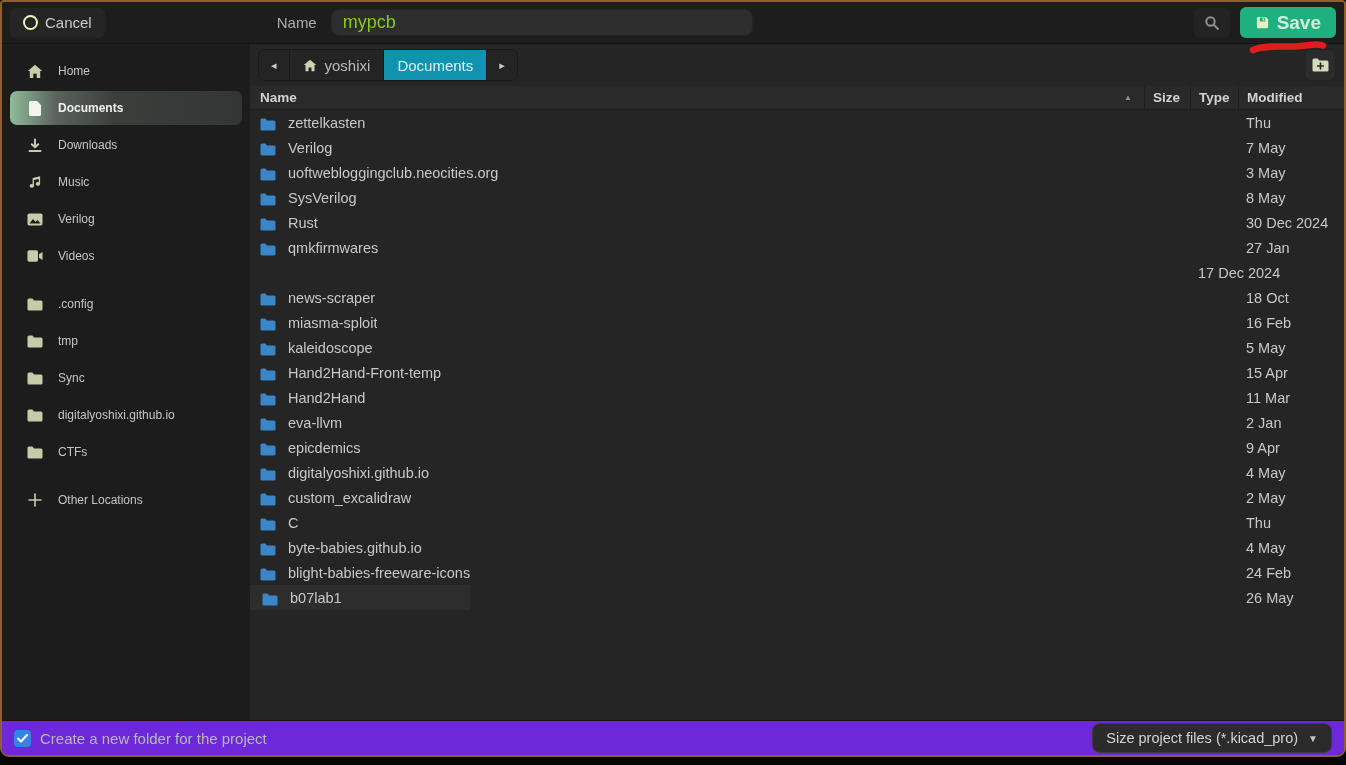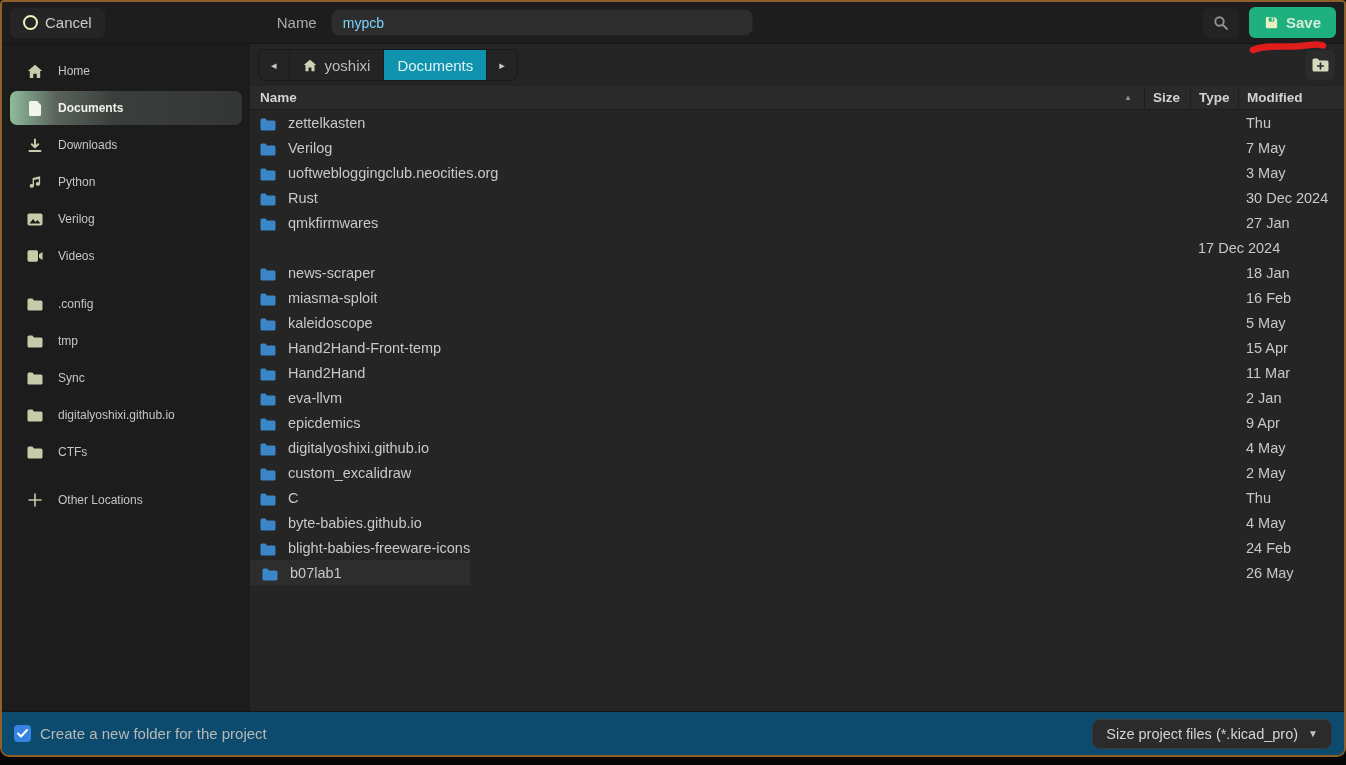--- a/index.html
+++ b/index.html
@@ -20,32 +20,32 @@
     font-size:15px; font-family:inherit; cursor:pointer;
   }
   .cancel-ring {
     width:15px; height:15px; border:2.5px solid #eef3bb; border-radius:50%;
     display:inline-block; flex:0 0 auto;
   }
   .name-group { display:flex; align-items:center; gap:14px; margin-left:auto; }
   .name-label { color:#a9ada9; font-size:15px; }
   .name-input {
     width:422px; height:27px; background:#2c2d2c; border:1px solid #232423;
-    border-radius:8px; color:#7dd3fc; font-size:14px; padding:0 11px;
+    border-radius:8px; color:#84cc16; font-size:18px; padding:0 11px;
     font-family:inherit; outline:none;
   }
   .hdr-right { margin-left:auto; display:flex; align-items:center; gap:10px; }
   .search-btn {
     width:36px; height:30px; background:#222322; border:none; border-radius:6px;
     color:#8d918d; display:flex; align-items:center; justify-content:center; cursor:pointer;
   }
   .save-btn {
     display:flex; align-items:center; gap:7px; height:31px; padding:0 15px;
     background:#1eb07e; border:none; border-radius:6px; color:#d6ecdc;
-    font-size:15px; font-weight:700; font-family:inherit; cursor:pointer;
+    font-size:19px; font-weight:700; font-family:inherit; cursor:pointer;
   }
   .save-btn .floppy { color:#e9f0c0; }
   
   .body-row { flex:1 1 auto; display:flex; min-height:0; }
   .sidebar { width:248px; background:#1b1c1b; padding:10px 8px; flex:0 0 auto; overflow:hidden; }
   .side-item {
     display:flex; align-items:center; gap:15px; height:34px; margin-bottom:3px;
     padding:0 10px 0 16px; border-radius:7px; color:#c3c7c1; font-size:12px; cursor:pointer;
   }
   .side-item .sicon { color:#c6cca9; display:flex; width:17px; justify-content:center; flex:0 0 auto; }
@@ -88,21 +88,21 @@
     align-items:center; font-size:14.5px; color:#c6cac6; cursor:default;
   }
   .frow .namecell { display:flex; align-items:flex-end; gap:12px; padding-left:10px; min-width:0; }
   .frow .namecell .ftxt { white-space:nowrap; overflow:hidden; text-overflow:ellipsis; }
   .frow .folder-blue { color:#3a86c8; display:flex; flex:0 0 auto; }
   .frow .datecell { padding:0 8px; white-space:nowrap; }
   .frow.focused .namecell { position:relative;padding-left:12px; }
   .frow.focused { background:linear-gradient(90deg,#2c2d2c 0,#2c2d2c 220px,transparent 220px); }
   
   .footer {
-    height:44px; background:#0c4a6e; border-top:1px solid #141514;
+    height:35px; background:#6d28d9; border-top:1px solid #141514;
     display:flex; align-items:center; padding:0 12px; flex:0 0 auto;
   }
   .chk-group { display:flex; align-items:center; gap:9px; cursor:pointer; }
   .checkbox {
     width:17px; height:17px; border-radius:4px; background:#3584e4;
     display:flex; align-items:center; justify-content:center; color:#fff;
   }
   .chk-label { color:#b6bab6; font-size:15px; }
   .filetype-select {
     margin-left:auto; height:30px; display:flex; align-items:center; gap:10px;
@@ -176,21 +176,21 @@
           </svg>
         </span>
         <span>Downloads</span>
       </div>
       <div class="side-item">
         <span class="sicon">
           <svg width="15" height="15" viewBox="0 0 16 16">
               <path fill="currentColor" d="M6 3.2 14 1.4v8.1a2.3 1.9 0 1 1-1.5-1.8V4.3L7.5 5.4v6.3a2.3 1.9 0 1 1-1.5-1.8Z"></path>
             </svg>
         </span>
-        <span>Python</span>
+        <span>Music</span>
       </div>
       <div class="side-item">
         <span class="sicon">
           <svg width="16" height="13" viewBox="0 0 16 13">
             <rect x="0.5" y="0.5" width="15" height="12" rx="1.8" fill="currentColor"></rect>
             <path d="M2.5 10.5 6 6l2.5 3 2-2 3 3.5Z" fill="#1b1c1b"></path>
           </svg>
         </span>
         <span>Verilog</span>
       </div>
@@ -346,20 +346,33 @@
           <div class="datecell"></div>
           <div class="datecell">3 May</div>
         </div>
           <div class="frow" style="">
           <div class="namecell">
             <span class="folder-blue">
               <svg width="16" height="13" viewBox="0 0 16 13">
                   <path fill="currentColor" d="M.5 2A1.5 1.5 0 0 1 2 .5h3.4L7 2.4h7A1.5 1.5 0 0 1 15.5 3.9v7.1A1.5 1.5 0 0 1 14 12.5H2A1.5 1.5 0 0 1 .5 11Z"></path>
                 </svg>
             </span>
+            <span class="ftxt">SysVerilog</span>
+          </div>
+          <div class="datecell"></div>
+          <div class="datecell"></div>
+          <div class="datecell">8 May</div>
+        </div>
+          <div class="frow" style="">
+          <div class="namecell">
+            <span class="folder-blue">
+              <svg width="16" height="13" viewBox="0 0 16 13">
+                  <path fill="currentColor" d="M.5 2A1.5 1.5 0 0 1 2 .5h3.4L7 2.4h7A1.5 1.5 0 0 1 15.5 3.9v7.1A1.5 1.5 0 0 1 14 12.5H2A1.5 1.5 0 0 1 .5 11Z"></path>
+                </svg>
+            </span>
             <span class="ftxt">Rust</span>
           </div>
           <div class="datecell"></div>
           <div class="datecell"></div>
           <div class="datecell">30 Dec 2024</div>
         </div>
           <div class="frow" style="">
           <div class="namecell">
             <span class="folder-blue">
               <svg width="16" height="13" viewBox="0 0 16 13">
@@ -381,21 +394,21 @@
           <div class="namecell">
             <span class="folder-blue">
               <svg width="16" height="13" viewBox="0 0 16 13">
                   <path fill="currentColor" d="M.5 2A1.5 1.5 0 0 1 2 .5h3.4L7 2.4h7A1.5 1.5 0 0 1 15.5 3.9v7.1A1.5 1.5 0 0 1 14 12.5H2A1.5 1.5 0 0 1 .5 11Z"></path>
                 </svg>
             </span>
             <span class="ftxt">news-scraper</span>
           </div>
           <div class="datecell"></div>
           <div class="datecell"></div>
-          <div class="datecell">18 Jan</div>
+          <div class="datecell">18 Oct</div>
         </div>
           <div class="frow" style="">
           <div class="namecell">
             <span class="folder-blue">
               <svg width="16" height="13" viewBox="0 0 16 13">
                   <path fill="currentColor" d="M.5 2A1.5 1.5 0 0 1 2 .5h3.4L7 2.4h7A1.5 1.5 0 0 1 15.5 3.9v7.1A1.5 1.5 0 0 1 14 12.5H2A1.5 1.5 0 0 1 .5 11Z"></path>
                 </svg>
             </span>
             <span class="ftxt">miasma-sploit</span>
           </div>

